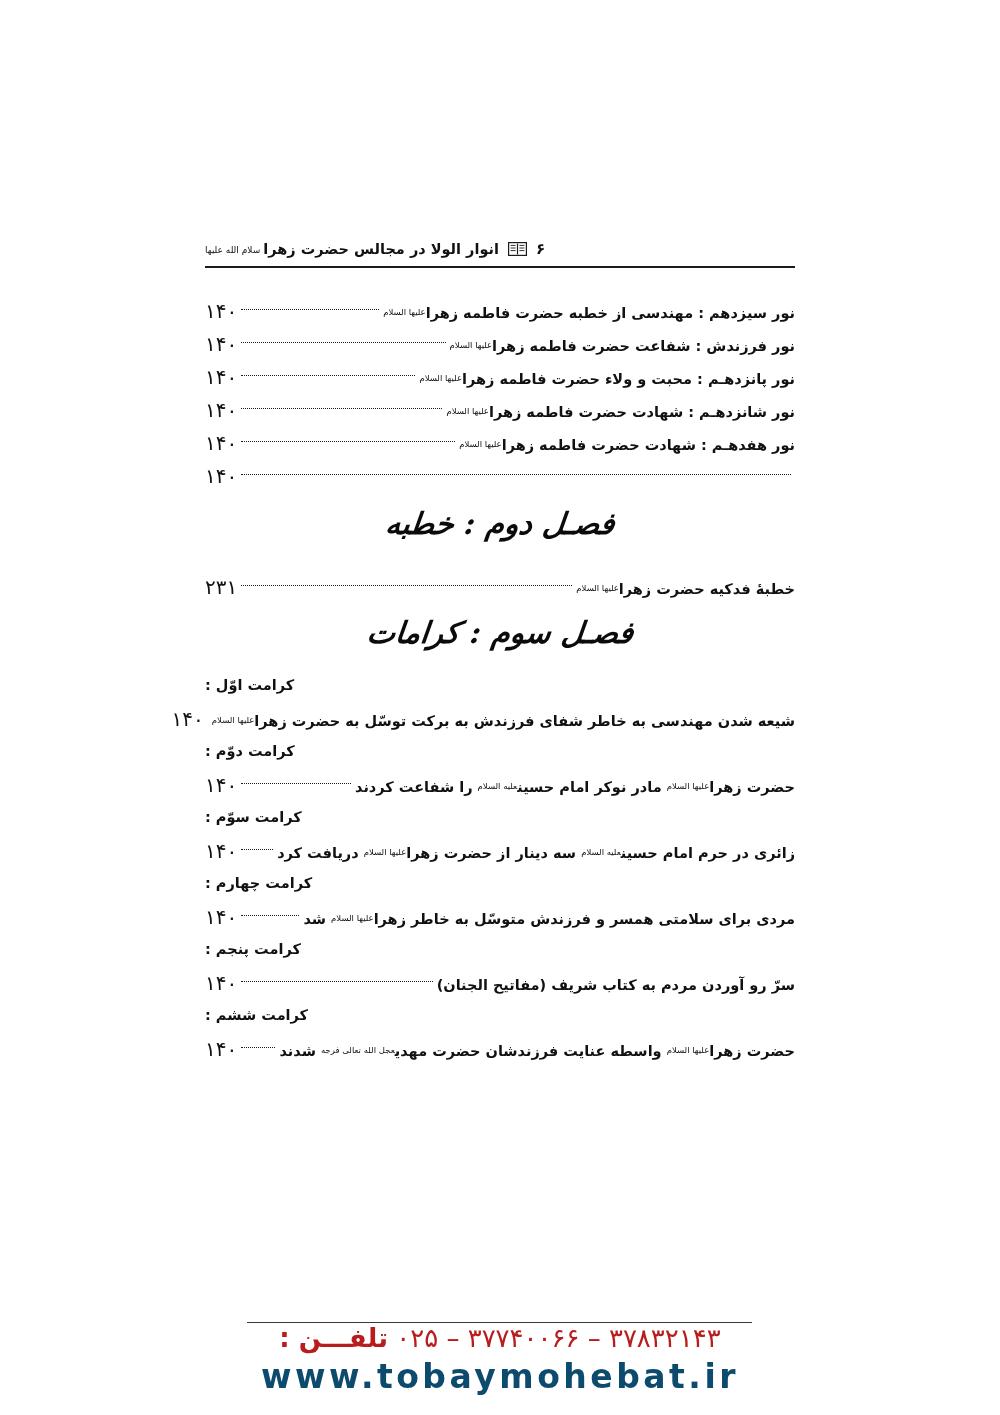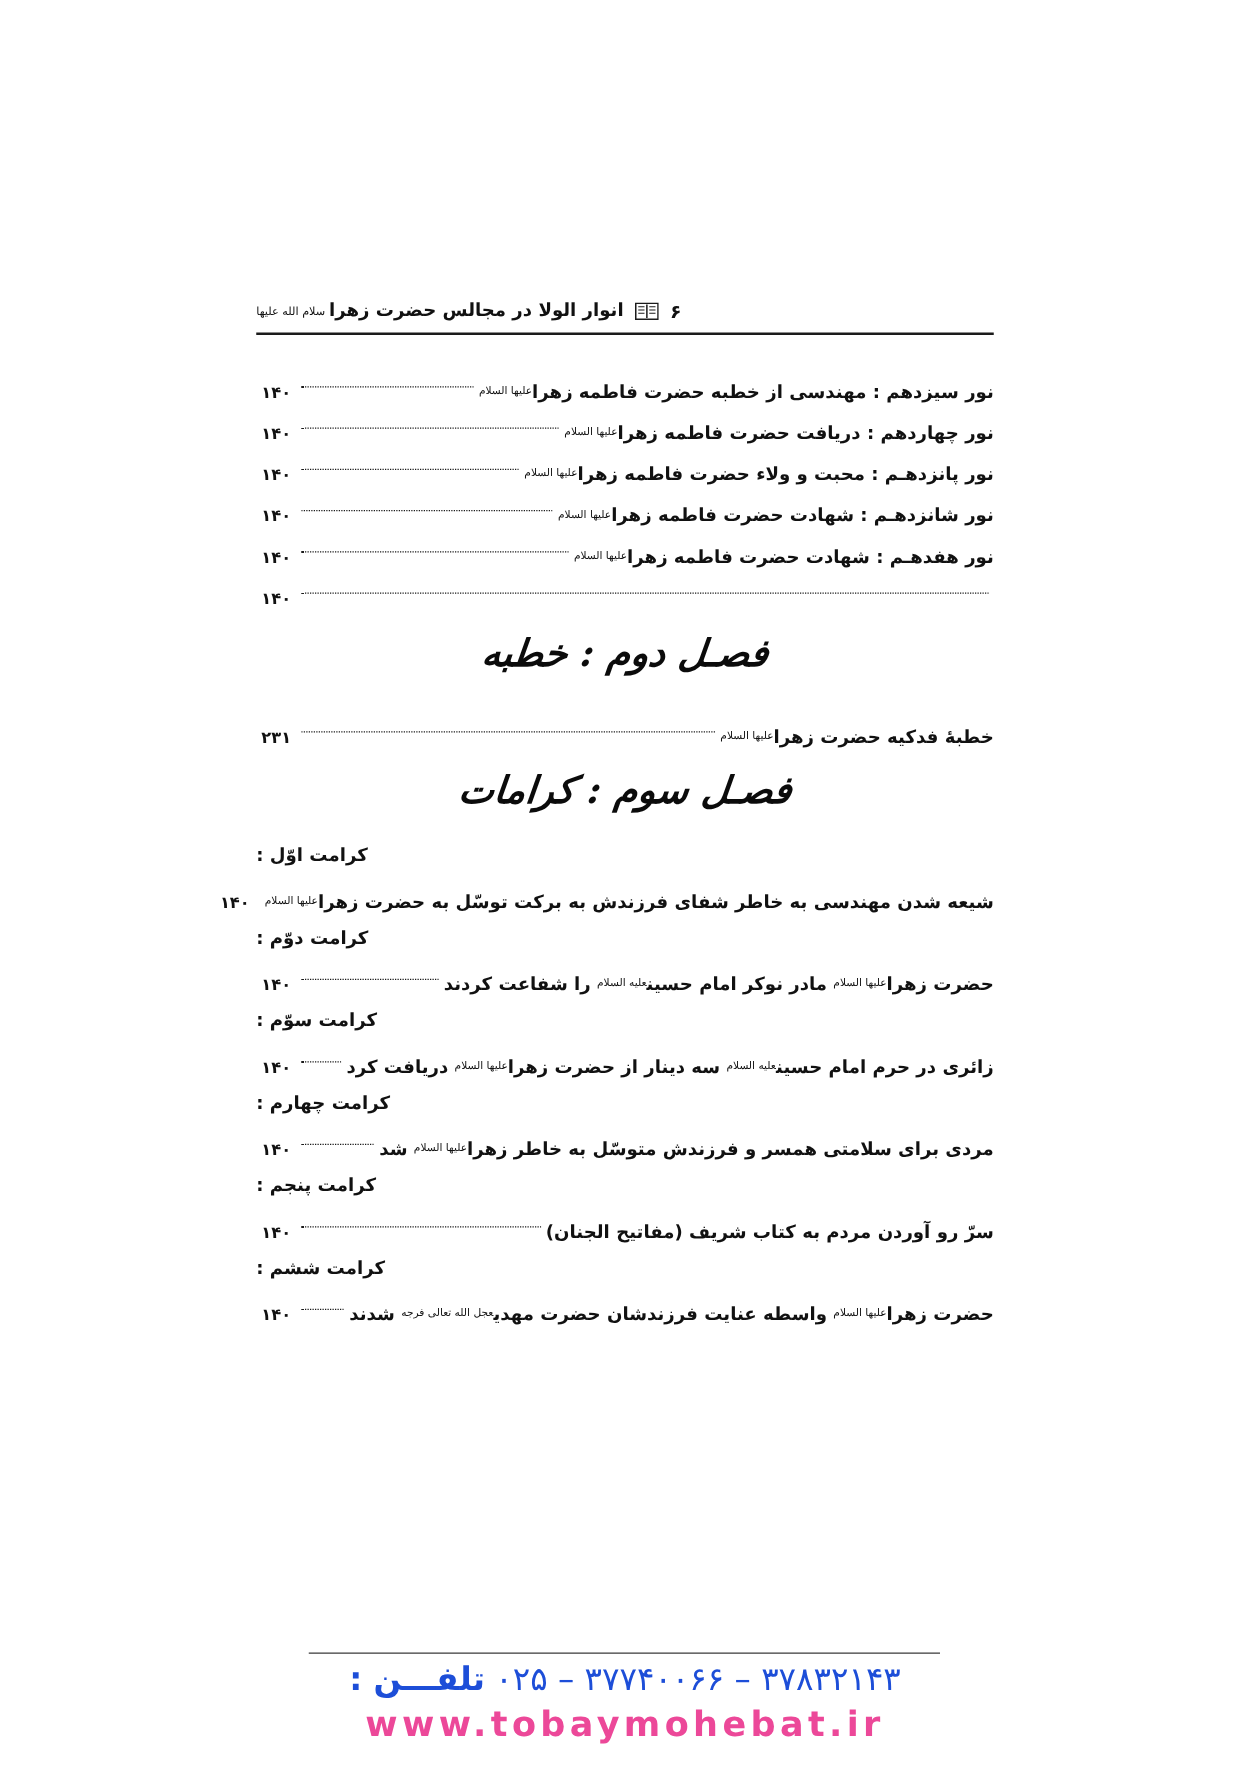--- a/index.html
+++ b/index.html
@@ -107,22 +107,22 @@
   }
   .toc-row .leader::after {
     content: "";
     position: absolute;
     left: 0;
     right: 0;
     bottom: 8px;
     border-bottom: 1.6px dotted #1b1b1b;
   }
   .toc-row .pageno {
-    font-size: 13px;
-    font-weight: bold;
+    font-size: 20px;
+    font-weight: normal;
     flex: 0 0 auto;
     line-height: 26px;
     min-width: 32px;
     text-align: center;
     direction: rtl;
   }
 
   .honor {
     font-size: 8.5px;
     font-weight: normal;
@@ -170,35 +170,35 @@
     position: absolute;
     bottom: 18px;
     right: 0;
     left: 0;
     text-align: center;
   }
   .footer-phone {
     font-size: 26px;
     font-weight: normal;
     letter-spacing: 2px;
-    color: #1d4ed8;
+    color: #b91c1c;
     line-height: 1.2;
     direction: rtl;
     margin-bottom: 2px;
   }
   .footer-phone .tel-label {
     font-weight: bold;
     letter-spacing: 0px;
   }
   .footer-site {
-    font-size: 28px;
+    font-size: 33px;
     font-weight: bold;
     letter-spacing: 3.5px;
     direction: ltr;
-    color: #ec4899;
+    color: #0c4a6e;
     line-height: 1.25;
   }
 </style>
 </head>
 <body>
 
 <div class="page">
 
   <div class="running-head">
     <span class="folio">۶</span>
@@ -223,21 +223,21 @@
 
   <div class="toc-block">
 
     <div class="toc-row">
       <span class="label"><span>نور سیزدهم : مهندسی از خطبه حضرت فاطمه زهرا</span><span class="honor">علیها السلام</span></span>
       <span class="leader"></span>
       <span class="pageno">۱۴۰</span>
     </div>
 
     <div class="toc-row">
-      <span class="label"><span>نور چهاردهم : دریافت حضرت فاطمه زهرا</span><span class="honor">علیها السلام</span></span>
+      <span class="label"><span>نور فرزندش : شفاعت حضرت فاطمه زهرا</span><span class="honor">علیها السلام</span></span>
       <span class="leader"></span>
       <span class="pageno">۱۴۰</span>
     </div>
 
     <div class="toc-row">
       <span class="label"><span>نور پانزدهـم : محبت و ولاء حضرت فاطمه زهرا</span><span class="honor">علیها السلام</span></span>
       <span class="leader"></span>
       <span class="pageno">۱۴۰</span>
     </div>
 

